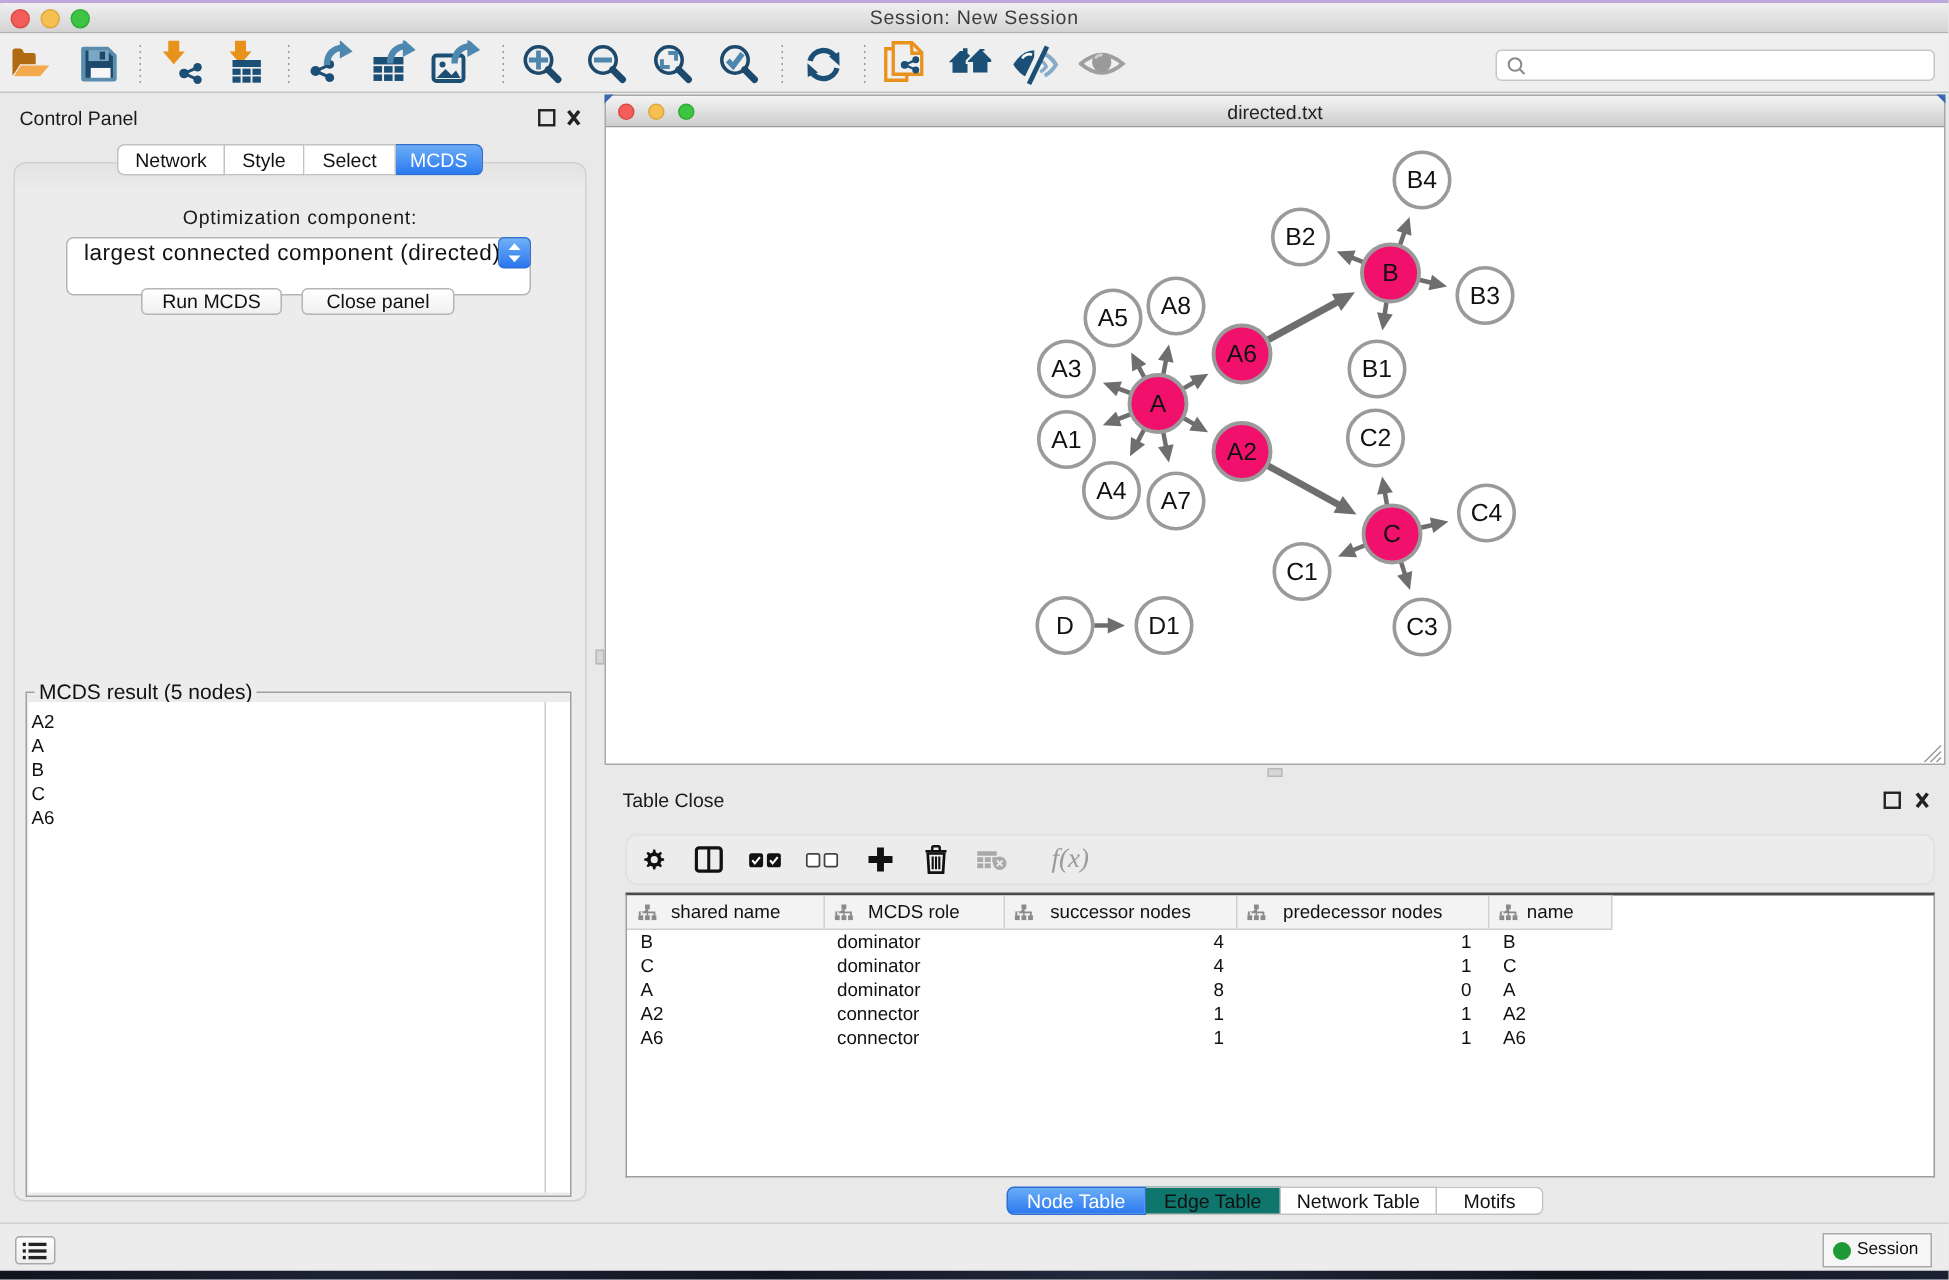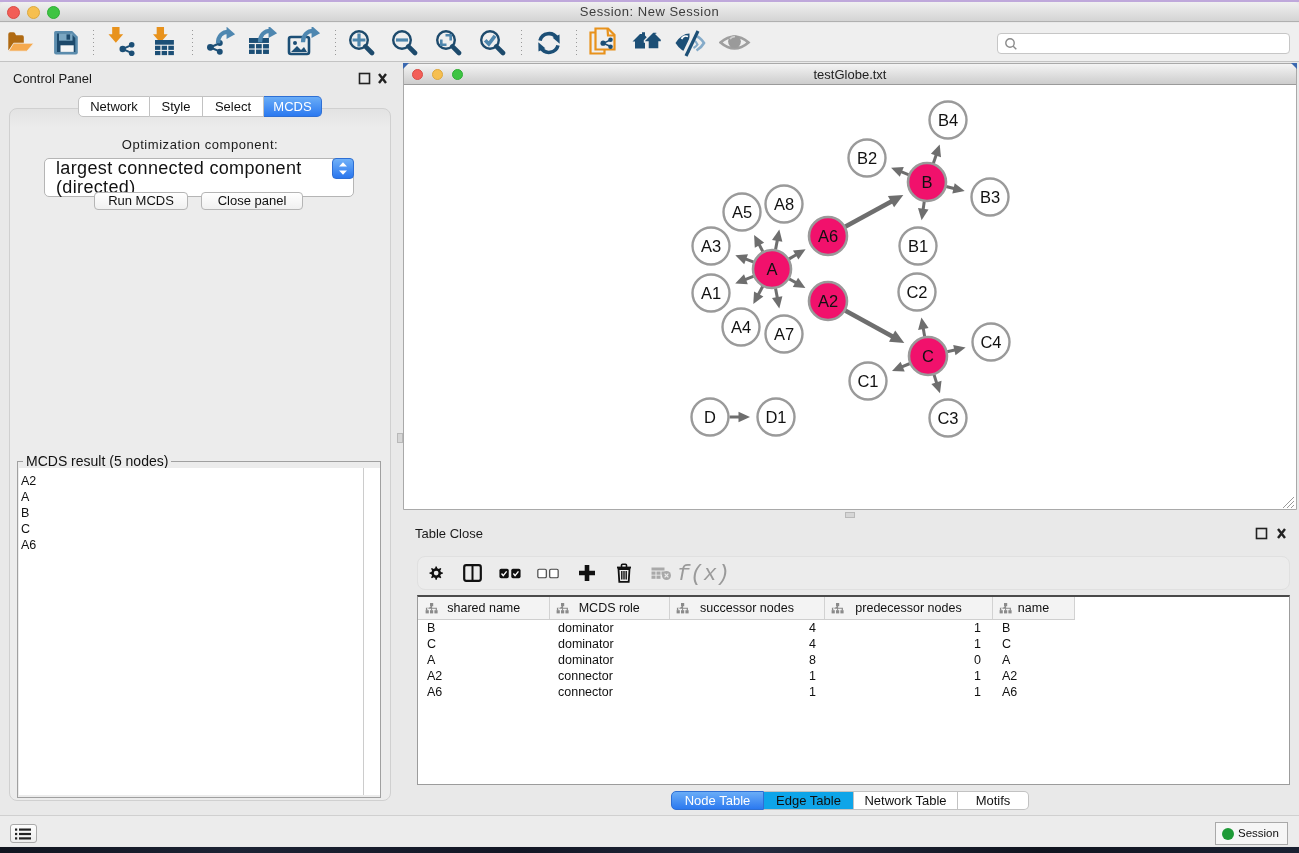--- a/index.html
+++ b/index.html
@@ -194,39 +194,39 @@
 <div class="a" style="left:78px;top:96px;width:244px;height:22px;font-size:13px;">
  <div class="a" style="left:0;top:0;width:72px;height:21px;background:#fff;border:1px solid #c2c2c2;border-radius:5px 0 0 5px;text-align:center;line-height:19px;color:#111;">Network</div>
  <div class="a" style="left:72px;top:0;width:53px;height:21px;background:#fff;border:1px solid #c2c2c2;border-left:none;text-align:center;line-height:19px;color:#111;">Style</div>
  <div class="a" style="left:125px;top:0;width:61px;height:21px;background:#fff;border:1px solid #c2c2c2;border-left:none;text-align:center;line-height:19px;color:#111;">Select</div>
  <div class="a" style="left:186px;top:0;width:58px;height:21px;background:linear-gradient(#6aadf7,#2b79f0);border:1px solid #2e6fd4;border-left:none;border-radius:0 5px 5px 0;text-align:center;line-height:19px;color:#fff;">MCDS</div>
 </div>
 <div class="a" style="left:9px;top:129px;width:382px;height:60px;font-size:13px;color:#1a1a1a;text-align:center;">
     <div style="margin-top:8px;letter-spacing:0.55px;">Optimization component:</div>
   </div>
 
-<div class="a" style="left:44px;top:158px;width:310px;height:39px;background:#fff;border:1px solid #b5b5b5;border-radius:5px;font-size:18px;line-height:19px;color:#111;padding-left:11px;letter-spacing:0.35px;">largest connected component (directed)</div>
+<div class="a" style="left:44px;top:158px;width:310px;height:39px;background:#fff;border:1px solid #b5b5b5;border-radius:5px;font-size:15px;line-height:19px;color:#111;padding-left:11px;letter-spacing:0.35px;">largest connected component (directed)</div>
 <div class="a" style="left:332px;top:158px;width:22px;height:21px;background:linear-gradient(#70b1f8,#2a76ee);border:1px solid #2e6fd4;border-radius:4px;"></div>
 <svg class="a" style="left:332px;top:158px;" width="22" height="21" viewBox="0 0 22 21">
     <path d="M11 4.2 L15 8.6 L7 8.6 Z" fill="#fff"></path>
     <path d="M11 16.8 L15 12.4 L7 12.4 Z" fill="#fff"></path>
   </svg>
 
 <div class="a" style="left:94px;top:191.5px;width:94px;height:18px;background:linear-gradient(#fff,#f0f0f0);border:1px solid #b5b5b5;border-radius:4px;font-size:13px;text-align:center;line-height:16px;color:#111;">Run MCDS</div>
 <div class="a" style="left:201px;top:191.5px;width:102px;height:18px;background:linear-gradient(#fff,#f0f0f0);border:1px solid #b5b5b5;border-radius:4px;font-size:13px;text-align:center;line-height:16px;color:#111;">Close panel</div>
 
 <div class="a" style="left:17px;top:461px;width:364px;height:337px;border:1px solid #a0a0a0;"></div>
 <div class="a" style="left:23px;top:455px;height:13px;background:#ececec;padding:0 3px;font-size:14px;color:#111;line-height:13px;">MCDS result (5 nodes)</div>
 <div class="a" style="left:18.5px;top:468px;width:361px;height:327px;background:#fff;"></div>
 <div class="a" style="left:363px;top:468px;width:1px;height:327px;background:#ccc;"></div>
 <div class="a" style="left:21px;top:473px;font-size:12.5px;line-height:16px;color:#111;">A2<br>A<br>B<br>C<br>A6</div>
 
 <div class="a" style="left:403px;top:63px;width:894px;height:447px;background:#fff;border:1px solid #a9a9a9;border-radius:4px 4px 0 0;"></div>
 <div class="a" style="left:404px;top:64px;width:892px;height:21px;background:linear-gradient(#f4f4f4,#cdcdcd);border-bottom:1px solid #9a9a9a;border-radius:4px 4px 0 0;"></div>
-<div class="a" style="left:404px;top:64px;width:892px;height:21px;line-height:21px;text-align:center;font-size:13px;color:#222;">testGlobe.txt</div>
+<div class="a" style="left:404px;top:64px;width:892px;height:21px;line-height:21px;text-align:center;font-size:13px;color:#222;">directed.txt</div>
 <div class="tl" style="left:412px;top:69px;width:11px;height:11px;background:#f35f58;border:1px solid #d94c46;"></div>
 <div class="tl" style="left:432px;top:69px;width:11px;height:11px;background:#f6bf50;border:1px solid #dda83e;"></div>
 <div class="tl" style="left:452px;top:69px;width:11px;height:11px;background:#3ec443;border:1px solid #2fae36;"></div>
 <svg class="a" style="left:404px;top:86px;" width="892" height="423" viewBox="0 0 892 423">
 <line x1="349.9" y1="190.1" x2="340.5" y2="193.8" stroke="#6e6e6e" stroke-width="3.0"></line>
 <polygon points="331.2,197.5 340.0,188.3 343.8,198.2" fill="#6e6e6e"></polygon>
 <line x1="349.8" y1="176.1" x2="340.7" y2="172.7" stroke="#6e6e6e" stroke-width="3.0"></line>
 <polygon points="331.3,169.2 344.0,168.3 340.2,178.2" fill="#6e6e6e"></polygon>
 <line x1="358.9" y1="165.7" x2="354.8" y2="157.9" stroke="#6e6e6e" stroke-width="3.0"></line>
 <polygon points="350.1,149.0 360.2,156.7 350.8,161.7" fill="#6e6e6e"></polygon>
@@ -353,21 +353,21 @@
         <rect x="0.5" y="0.5" width="13" height="3"></rect>
         <rect x="0.5" y="4.5" width="4" height="3.2"></rect>
         <rect x="5.5" y="4.5" width="4" height="3.2"></rect>
         <rect x="0.5" y="8.6" width="4" height="3.2"></rect>
         <rect x="5.5" y="8.6" width="4" height="3.2"></rect>
         <rect x="10.5" y="4.5" width="3" height="3.2"></rect>
       </g>
       <circle cx="15.5" cy="8.5" r="4.5" fill="#a9a9a9"></circle>
       <path d="M13.6 6.6 L17.4 10.4 M17.4 6.6 L13.6 10.4" stroke="#ececec" stroke-width="1.3"></path>
     </svg>
-<div style="position:absolute;left:260px;top:6px;font-family:Liberation Mono, monospace;font-style:italic;font-size:22px;color:#9a9a9a;"><i>f(x)</i></div>
+<div style="position:absolute;left:284px;top:6px;font-family:Liberation Serif, serif;font-style:italic;font-size:18px;color:#9a9a9a;"><i>f(x)</i></div>
   </div>
 
 <div class="a" style="left:417px;top:595px;width:873px;height:190px;background:#fff;border:1px solid #9c9c9c;border-top:2px solid #4a4a4a;"></div>
 <div class="a" id="thead" style="left:418px;top:597px;width:657px;height:23px;background:#f3f3f3;border-bottom:1px solid #cfcfcf;font-size:12.5px;color:#111;">
     <div class="a" style="left:1px;top:0;width:130.5px;height:22px;border-right:1px solid #d2d2d2;text-align:center;line-height:22px;"><svg style="position:absolute;left:6px;top:5px;" width="13" height="13" viewBox="0 0 13 13">
         <g fill="#8a8a8a">
           <rect x="5" y="1" width="3.2" height="3.2"></rect>
           <rect x="0.6" y="8.2" width="3.2" height="3.2"></rect>
           <rect x="5" y="8.2" width="3.2" height="3.2"></rect>
           <rect x="9.4" y="8.2" width="3.2" height="3.2"></rect>
@@ -434,21 +434,21 @@
 <div class="a" style="left:584px;top:48px;height:16px;line-height:16px;">A2</div>
 <div class="a" style="left:9px;top:64px;height:16px;line-height:16px;">A6</div>
 <div class="a" style="left:140px;top:64px;height:16px;line-height:16px;">connector</div>
 <div class="a" style="left:318px;top:64px;width:80px;height:16px;line-height:16px;text-align:right;">1</div>
 <div class="a" style="left:483px;top:64px;width:80px;height:16px;line-height:16px;text-align:right;">1</div>
 <div class="a" style="left:584px;top:64px;height:16px;line-height:16px;">A6</div>
   </div>
 
 <div class="a" style="left:671px;top:791px;height:19px;font-size:13px;">
  <div class="a" style="left:0;top:0;width:93px;height:19px;background:linear-gradient(#6aadf7,#2b79f0);border:1px solid #2e6fd4;border-radius:5px 0 0 5px;text-align:center;line-height:17px;color:#fff;">Node Table</div>
- <div class="a" style="left:93px;top:0;width:90px;height:19px;background:#0ea5e9;border:1px solid #c2c2c2;border-left:none;text-align:center;line-height:17px;color:#111;">Edge Table</div>
+ <div class="a" style="left:93px;top:0;width:90px;height:19px;background:#0f766e;border:1px solid #c2c2c2;border-left:none;text-align:center;line-height:17px;color:#111;">Edge Table</div>
  <div class="a" style="left:183px;top:0;width:104px;height:19px;background:#ffffff;border:1px solid #c2c2c2;border-left:none;text-align:center;line-height:17px;color:#111;">Network Table</div>
  <div class="a" style="left:287px;top:0;width:71px;height:19px;background:#fff;border:1px solid #c2c2c2;border-left:none;border-radius:0 5px 5px 0;text-align:center;line-height:17px;color:#111;">Motifs</div>
 </div>
 
 <div class="a" style="left:0;top:815px;width:1299px;height:31px;background:#ececec;border-top:1px solid #d0d0d0;"></div>
 <div class="a" style="left:10px;top:824px;width:27px;height:19px;background:linear-gradient(#fdfdfd,#ededed);border:1px solid #a9a9a9;border-radius:3px;"></div>
 <svg class="a" style="left:15px;top:828px;" width="17" height="12" viewBox="0 0 17 12">
     <g fill="#222">
       <rect x="0" y="0.5" width="2.2" height="2.2"></rect>
       <rect x="4" y="0.5" width="12" height="2.2"></rect>

